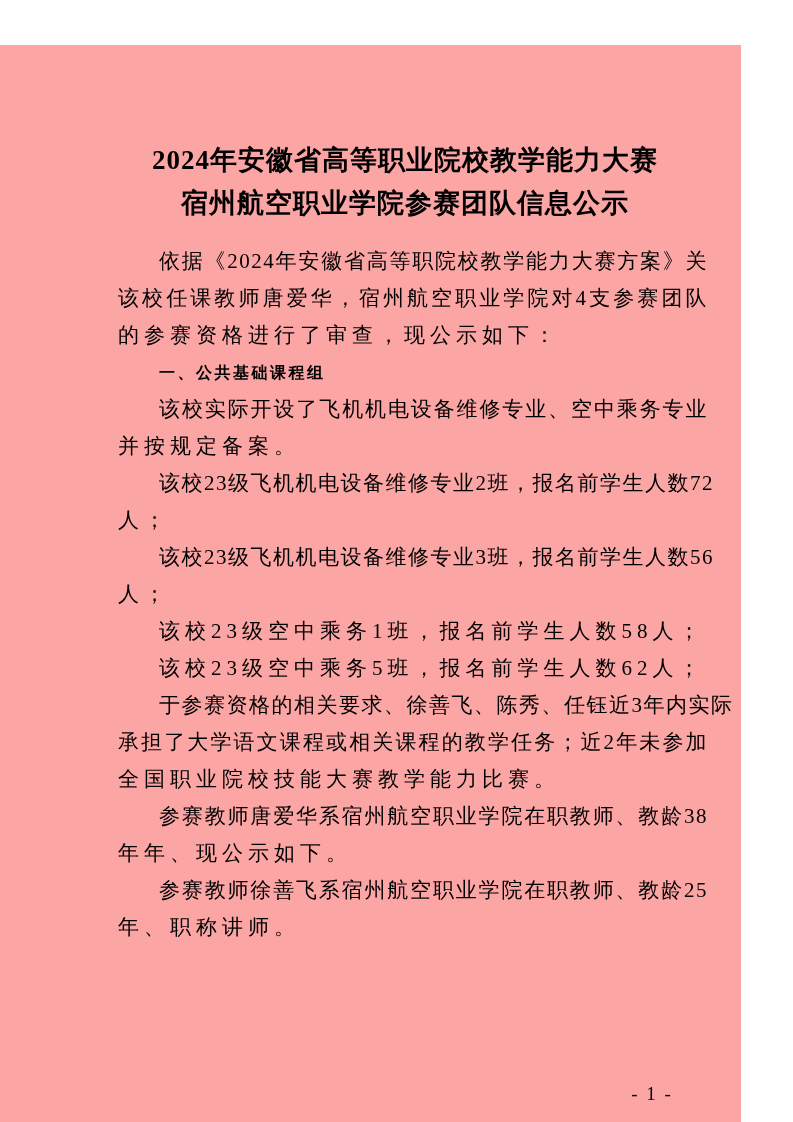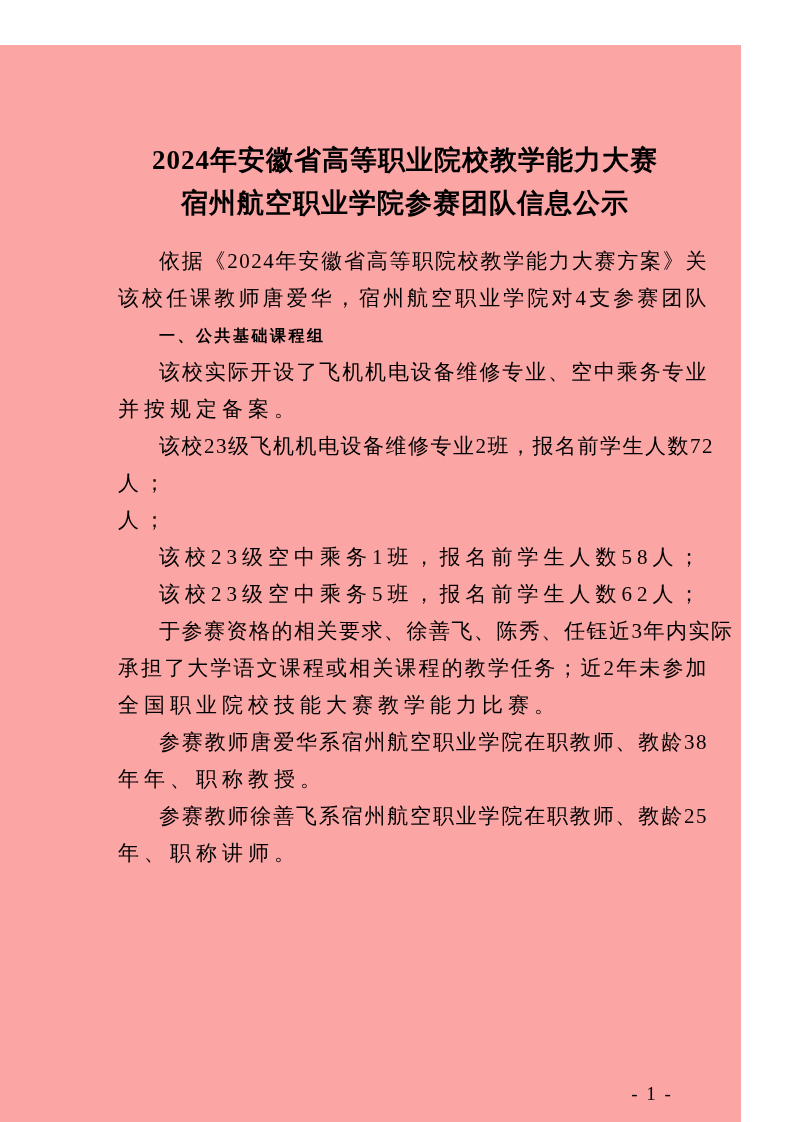--- a/index.html
+++ b/index.html
@@ -81,49 +81,51 @@
   <div class="title-block">
     <div class="title-line">2024年安徽省高等职业院校教学能力大赛</div>
     <div class="title-line">宿州航空职业学院参赛团队信息公示</div>
   </div>
 
   <div class="body-block">
 
   <div class="para body">
         <div class="line first fill">依据《2024年安徽省高等职院校教学能力大赛方案》关</div>
         <div class="line fill">该校任课教师唐爱华，宿州航空职业学院对4支参赛团队</div>
+        <div class="line">的参赛资格进行了审查，现公示如下：</div>
       </div>
       <div class="para heading">
         <div class="line first">一、公共基础课程组</div>
       </div>
       <div class="para body">
         <div class="line first fill">该校实际开设了飞机机电设备维修专业、空中乘务专业</div>
         <div class="line">并按规定备案。</div>
       </div>
       <div class="para body">
         <div class="line first fill">该校23级飞机机电设备维修专业2班，报名前学生人数72</div>
         <div class="line">人；</div>
       </div>
       <div class="para body">
+        <div class="line first fill">该校23级飞机机电设备维修专业3班，报名前学生人数56</div>
         <div class="line">人；</div>
       </div>
       <div class="para body">
         <div class="line first">该校23级空中乘务1班，报名前学生人数58人；</div>
       </div>
       <div class="para body">
         <div class="line first">该校23级空中乘务5班，报名前学生人数62人；</div>
       </div>
       <div class="para body">
         <div class="line first fill">于参赛资格的相关要求、徐善飞、陈秀、任钰近3年内实际</div>
         <div class="line fill">承担了大学语文课程或相关课程的教学任务；近2年未参加</div>
         <div class="line">全国职业院校技能大赛教学能力比赛。</div>
       </div>
       <div class="para body">
         <div class="line first fill">参赛教师唐爱华系宿州航空职业学院在职教师、教龄38</div>
-        <div class="line">年年、职称教授。</div>
+        <div class="line">年年、现公示如下。</div>
       </div>
       <div class="para body">
         <div class="line first fill">参赛教师徐善飞系宿州航空职业学院在职教师、教龄25</div>
         <div class="line">年、职称讲师。</div>
       </div>
     </div>
 
   <div class="page-number">- 1 -</div>
 
 </div>

